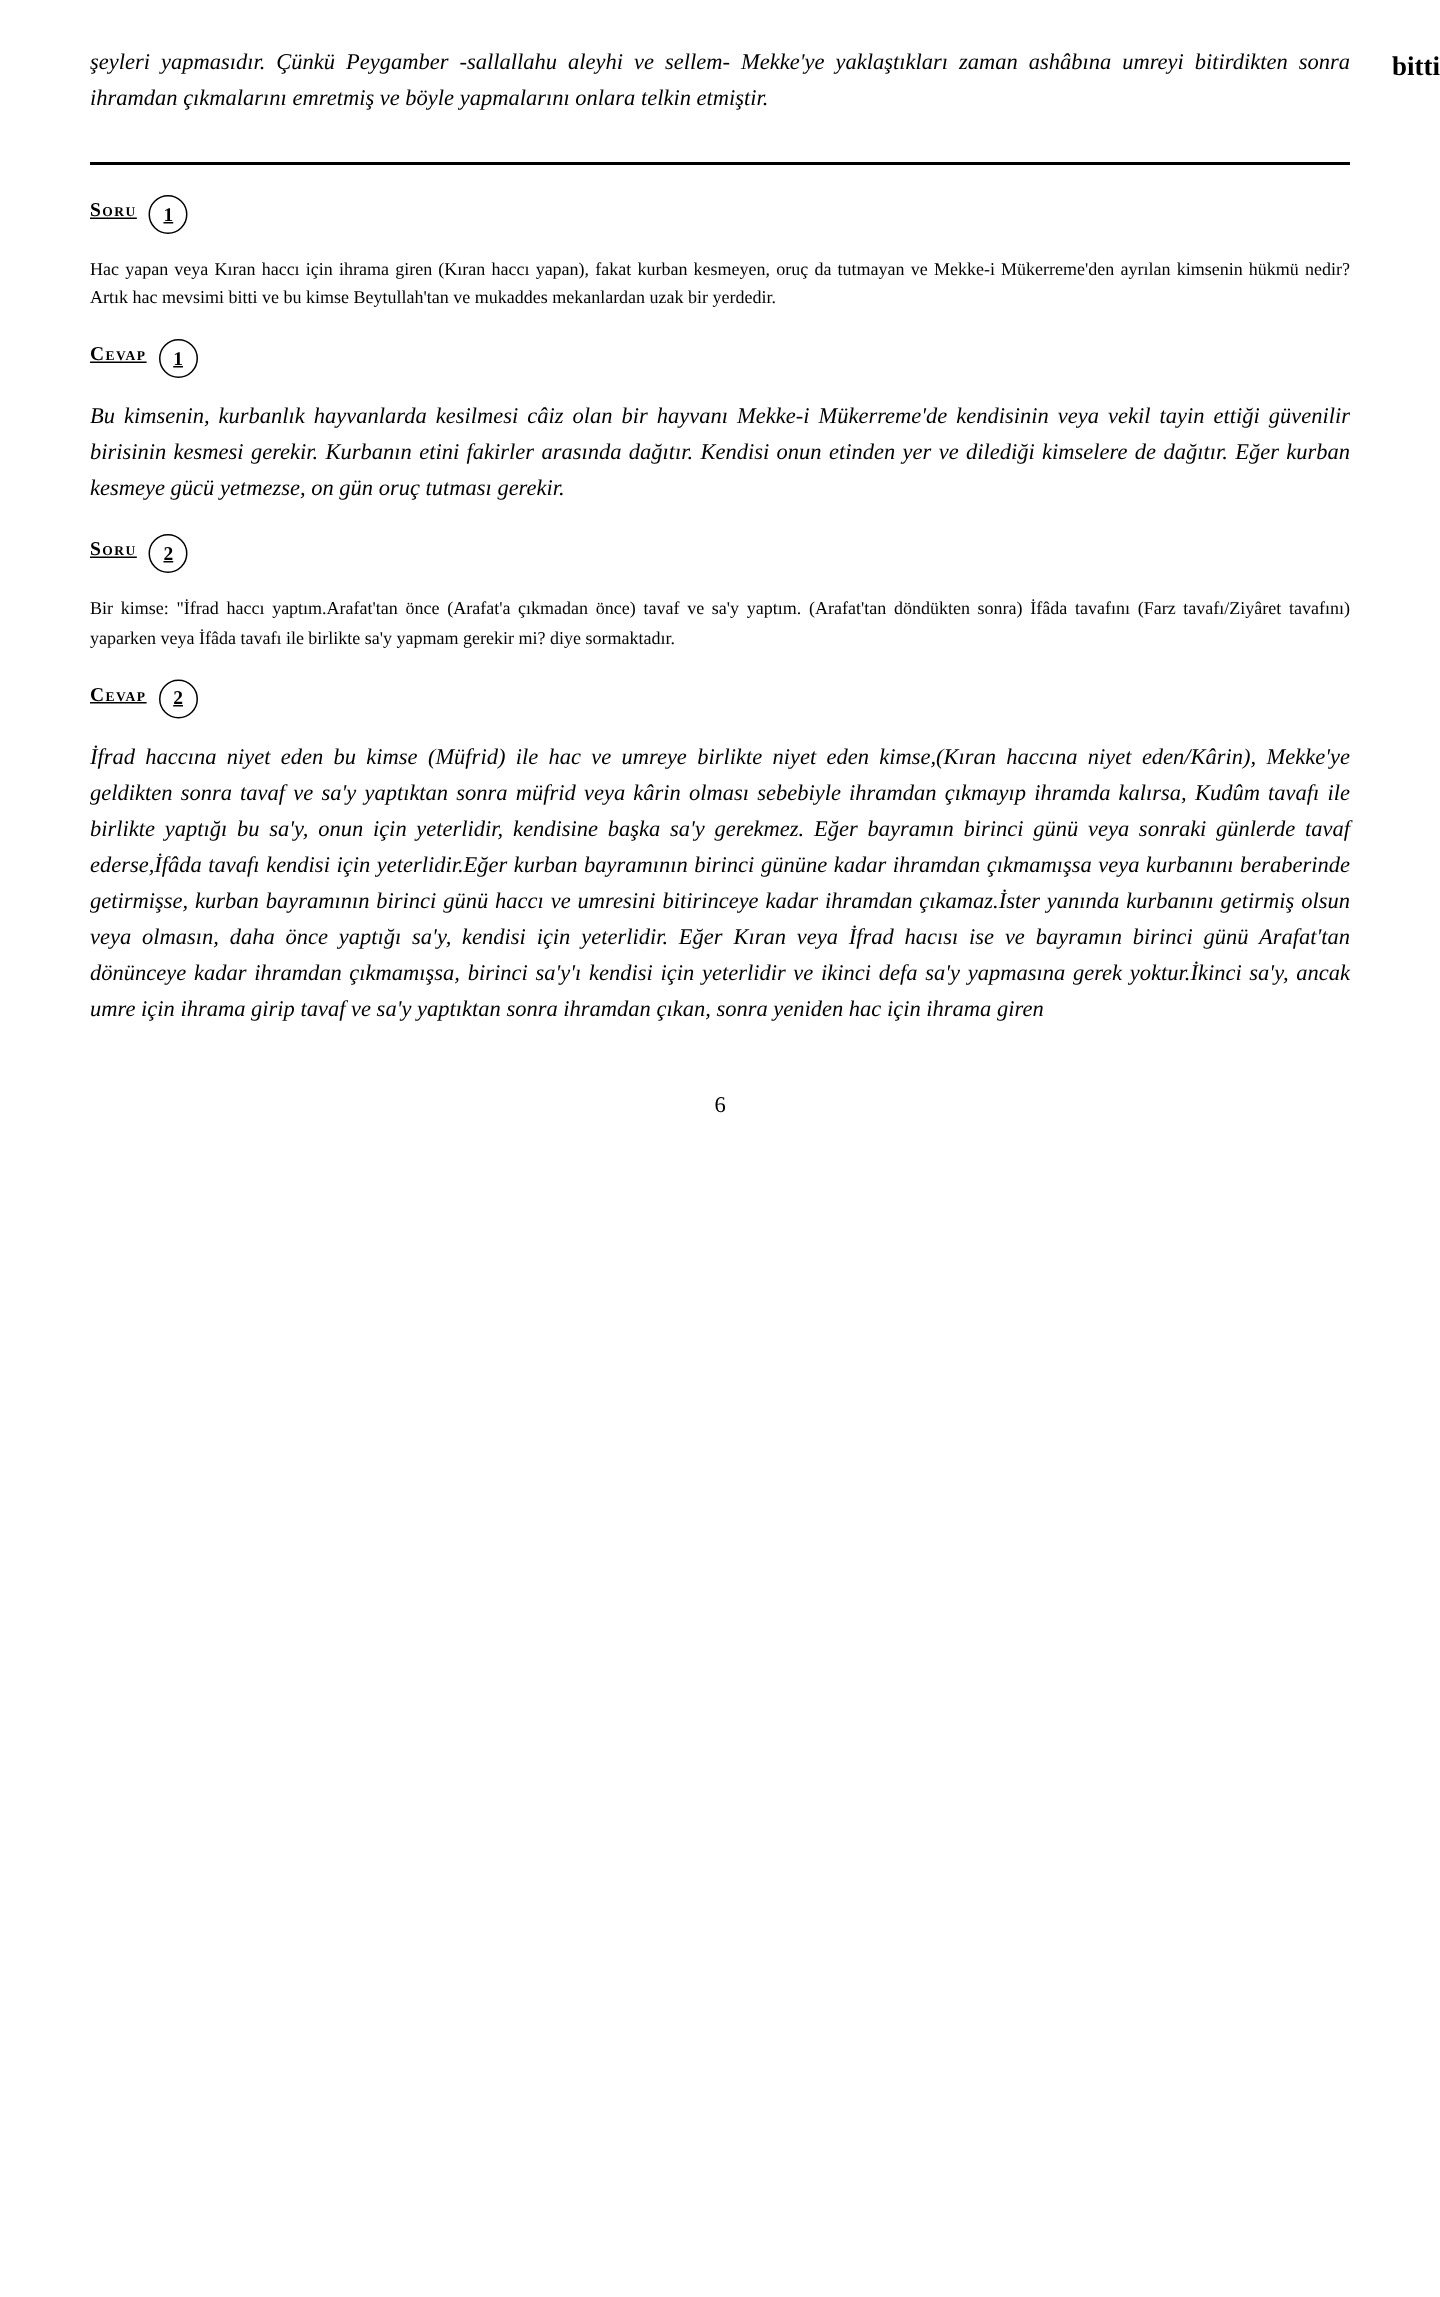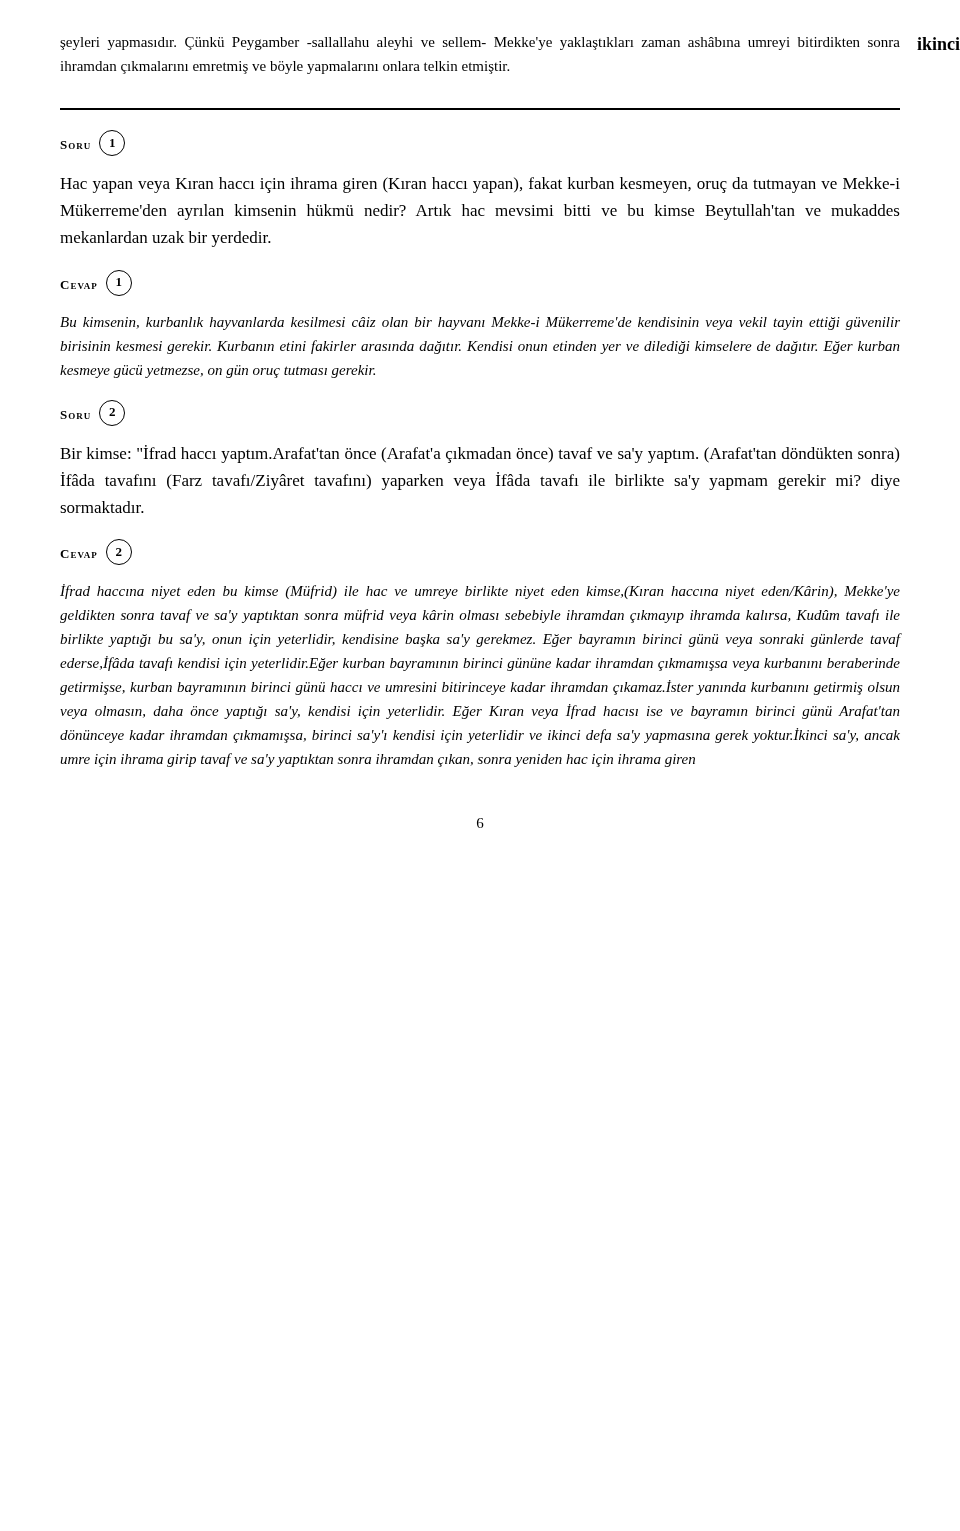--- a/index.html
+++ b/index.html
@@ -21,41 +21,43 @@
 
     .page-content {
       max-width: 840px;
       margin: 0 auto;
     }
 
     .intro-paragraph {
       text-align: justify;
       margin-bottom: 30px;
       font-size: 15px;
+      font-style: italic;
     }
 
     .section-title {
       font-weight: bold;
       font-size: 16px;
       letter-spacing: 0.5px;
       margin-bottom: 6px;
       text-transform: uppercase;
       font-style: normal;
     }
 
     .section-divider {
       border: none;
       border-top: 2px solid #000;
       margin-bottom: 20px;
     }
 
     .badge-row {
       display: flex;
-      align-items: flex-end;
+      align-items: flex-start;
       margin-bottom: 14px;
+      text-decoration: underline;
     }
 
     .badge-label {
       font-size: 13px;
       font-variant: small-caps;
       font-weight: bold;
       letter-spacing: 1px;
       margin-right: 8px;
     }
 
@@ -67,21 +69,21 @@
       display: flex;
       align-items: center;
       justify-content: center;
       font-size: 13px;
       font-weight: bold;
     }
 
     .question-text {
       text-align: justify;
       margin-bottom: 18px;
-      font-size: 17px;
+      font-size: 12px;
     }
 
     .answer-text {
       text-align: justify;
       margin-bottom: 18px;
       font-size: 15px;
       font-style: italic;
     }
 
     .page-number {
@@ -97,21 +99,21 @@
       font-size: 18px;
       font-weight: bold;
       color: #000;
     }
   </style>
 </head>
 <body>
 
 <div class="page-content">
 
-  <div class="boule-corner">ikinci</div>
+  <div class="boule-corner">bitti</div>
 
   <p class="intro-paragraph">şeyleri yapmasıdır. Çünkü Peygamber -sallallahu aleyhi ve sellem- Mekke'ye yaklaştıkları zaman ashâbına umreyi bitirdikten sonra ihramdan çıkmalarını emretmiş ve böyle yapmalarını onlara telkin etmiştir.</p>
 
   <hr class="section-divider">
 
   <div class="badge-row">
     <span class="badge-label">Soru</span>
     <div class="badge-number">1</div>
   </div>
   <p class="question-text">Hac yapan veya Kıran haccı için ihrama giren (Kıran haccı yapan), fakat kurban kesmeyen, oruç da tutmayan ve Mekke-i Mükerreme'den ayrılan kimsenin hükmü nedir? Artık hac mevsimi bitti ve bu kimse Beytullah'tan ve mukaddes mekanlardan uzak bir yerdedir.</p>

